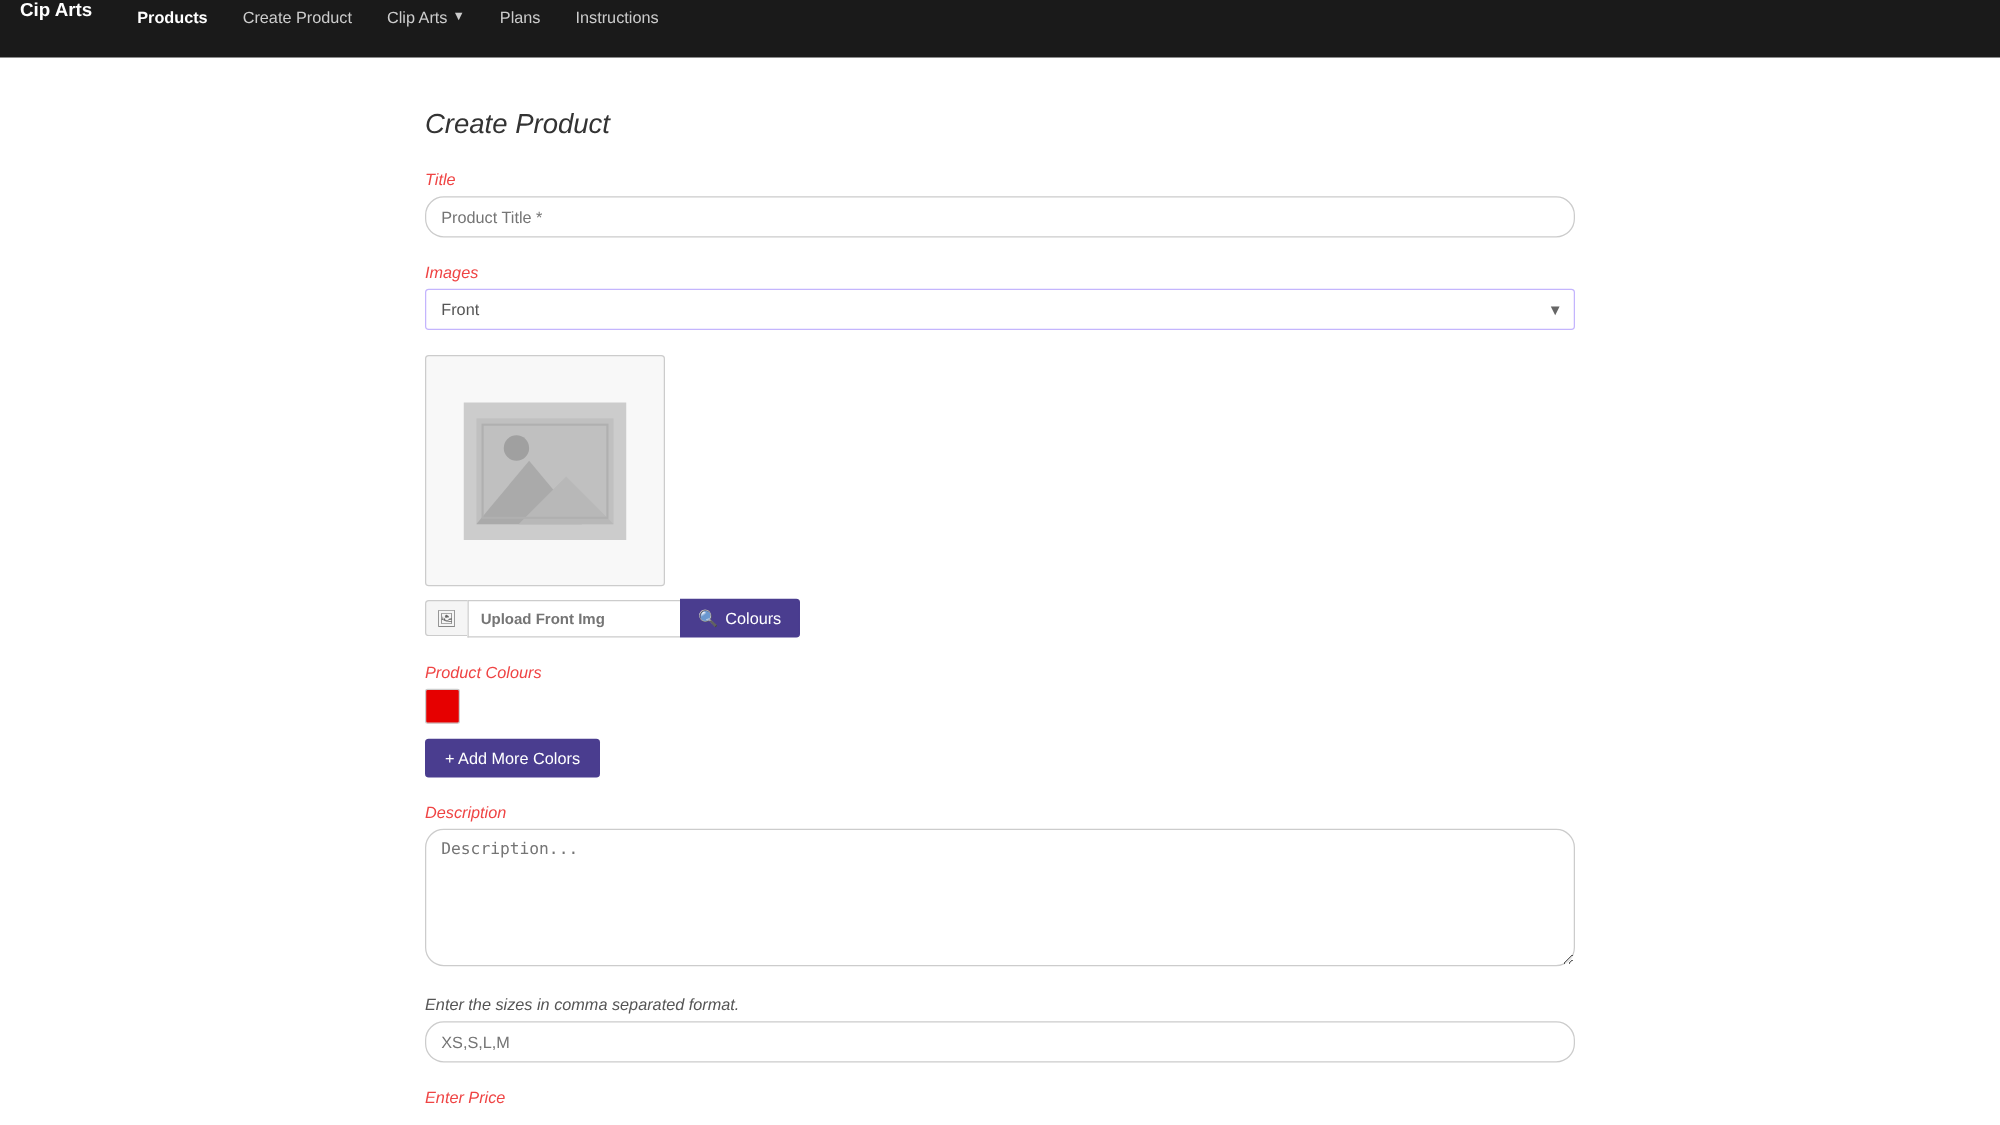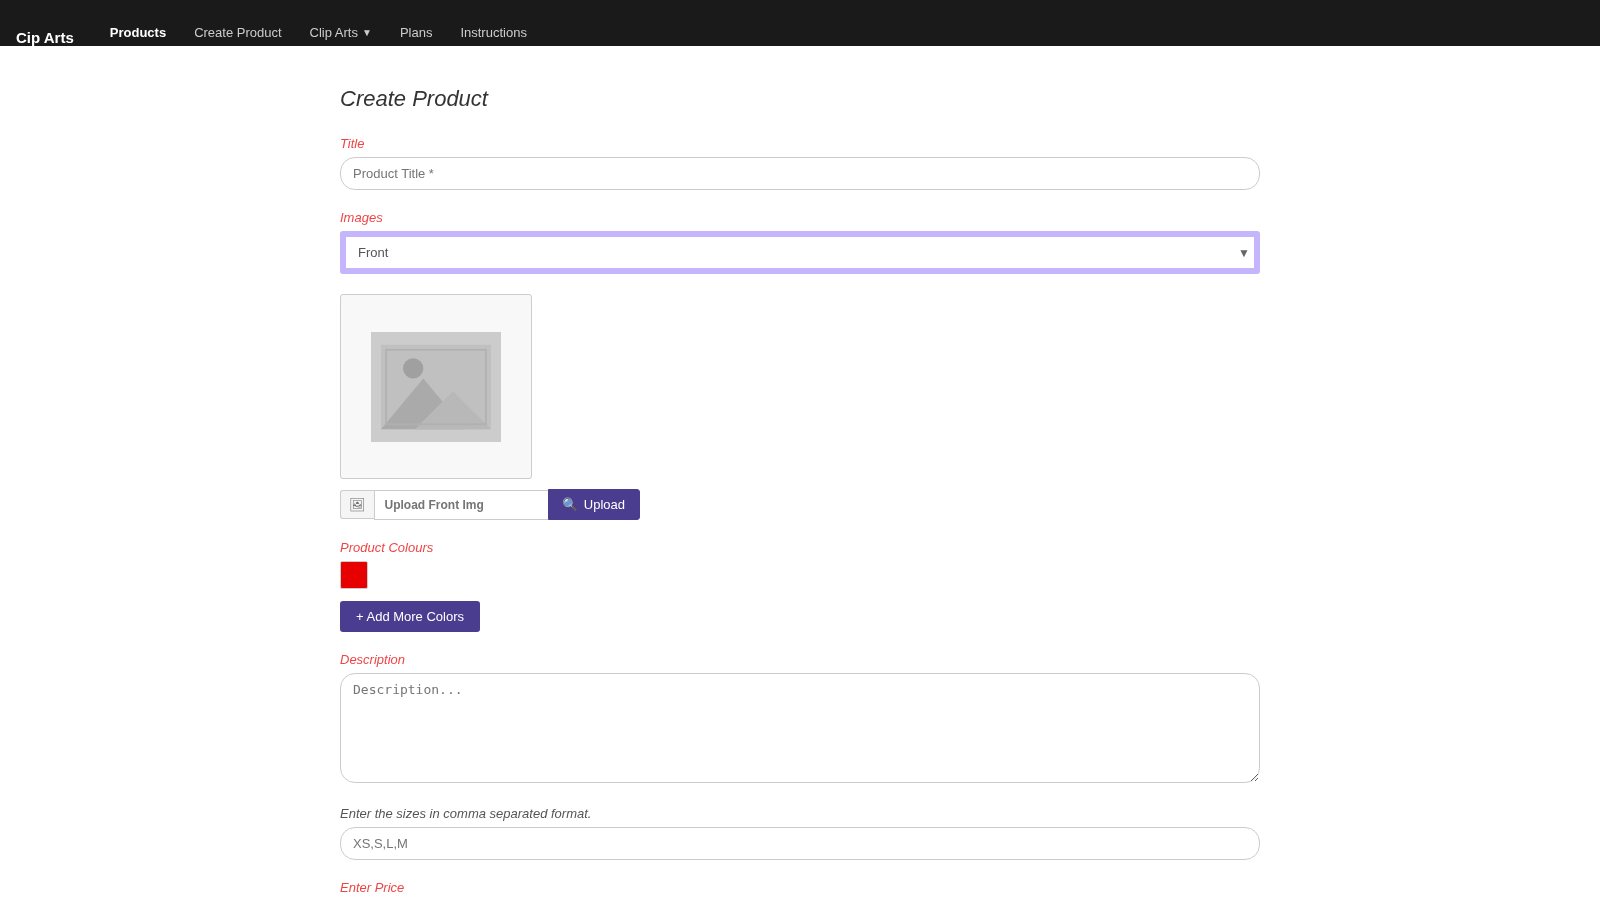--- a/index.html
+++ b/index.html
@@ -12,21 +12,21 @@
       font-family: 'Segoe UI', Arial, sans-serif;
       background: #fff;
       color: #333;
       font-size: 14px;
     }
 
     
     .navbar {
       background: #1a1a1a;
       display: flex;
-      align-items: flex-end;
+      align-items: flex-start;
       height: 46px;
       padding: 0 16px;
     }
 
     .navbar-brand {
       color: #fff;
       font-weight: bold;
       font-size: 15px;
       margin-right: 24px;
       text-decoration: none;
@@ -97,21 +97,21 @@
       background: #fff;
     }
 
     
     .form-select-wrapper {
       position: relative;
     }
 
     .form-select-wrapper select {
       width: 100%;
-      border: 6px solid #c4b5fd;
+      border: 1px solid #c4b5fd;
       border-radius: 3px;
       padding: 8px 12px;
       font-size: 13px;
       color: #555;
       outline: none;
       background: #fff;
       appearance: none;
       cursor: pointer;
     }
 
@@ -303,21 +303,21 @@
         <rect x="6" y="6" width="118" height="88" fill="none" stroke="#b0b0b0" stroke-width="2"></rect>
       </svg>
     </div>
   </div>
 
   <div class="file-input-row">
     <span class="file-input-icon">🖼</span>
     <input type="text" class="file-input-text" readonly="" placeholder="Upload Front Img" style="">
     <button class="browse-button">
       <span>🔍</span>
-      <span>Upload</span>
+      <span>Colours</span>
     </button>
   </div>
 
   <div class="form-group">
     <label class="form-label">Product Colours</label>
     <div class="color-swatch" style="background:#e60000;"></div>
     <button class="add-colors-button">
       <span>+ Add More Colors</span>
     </button>
   </div>

